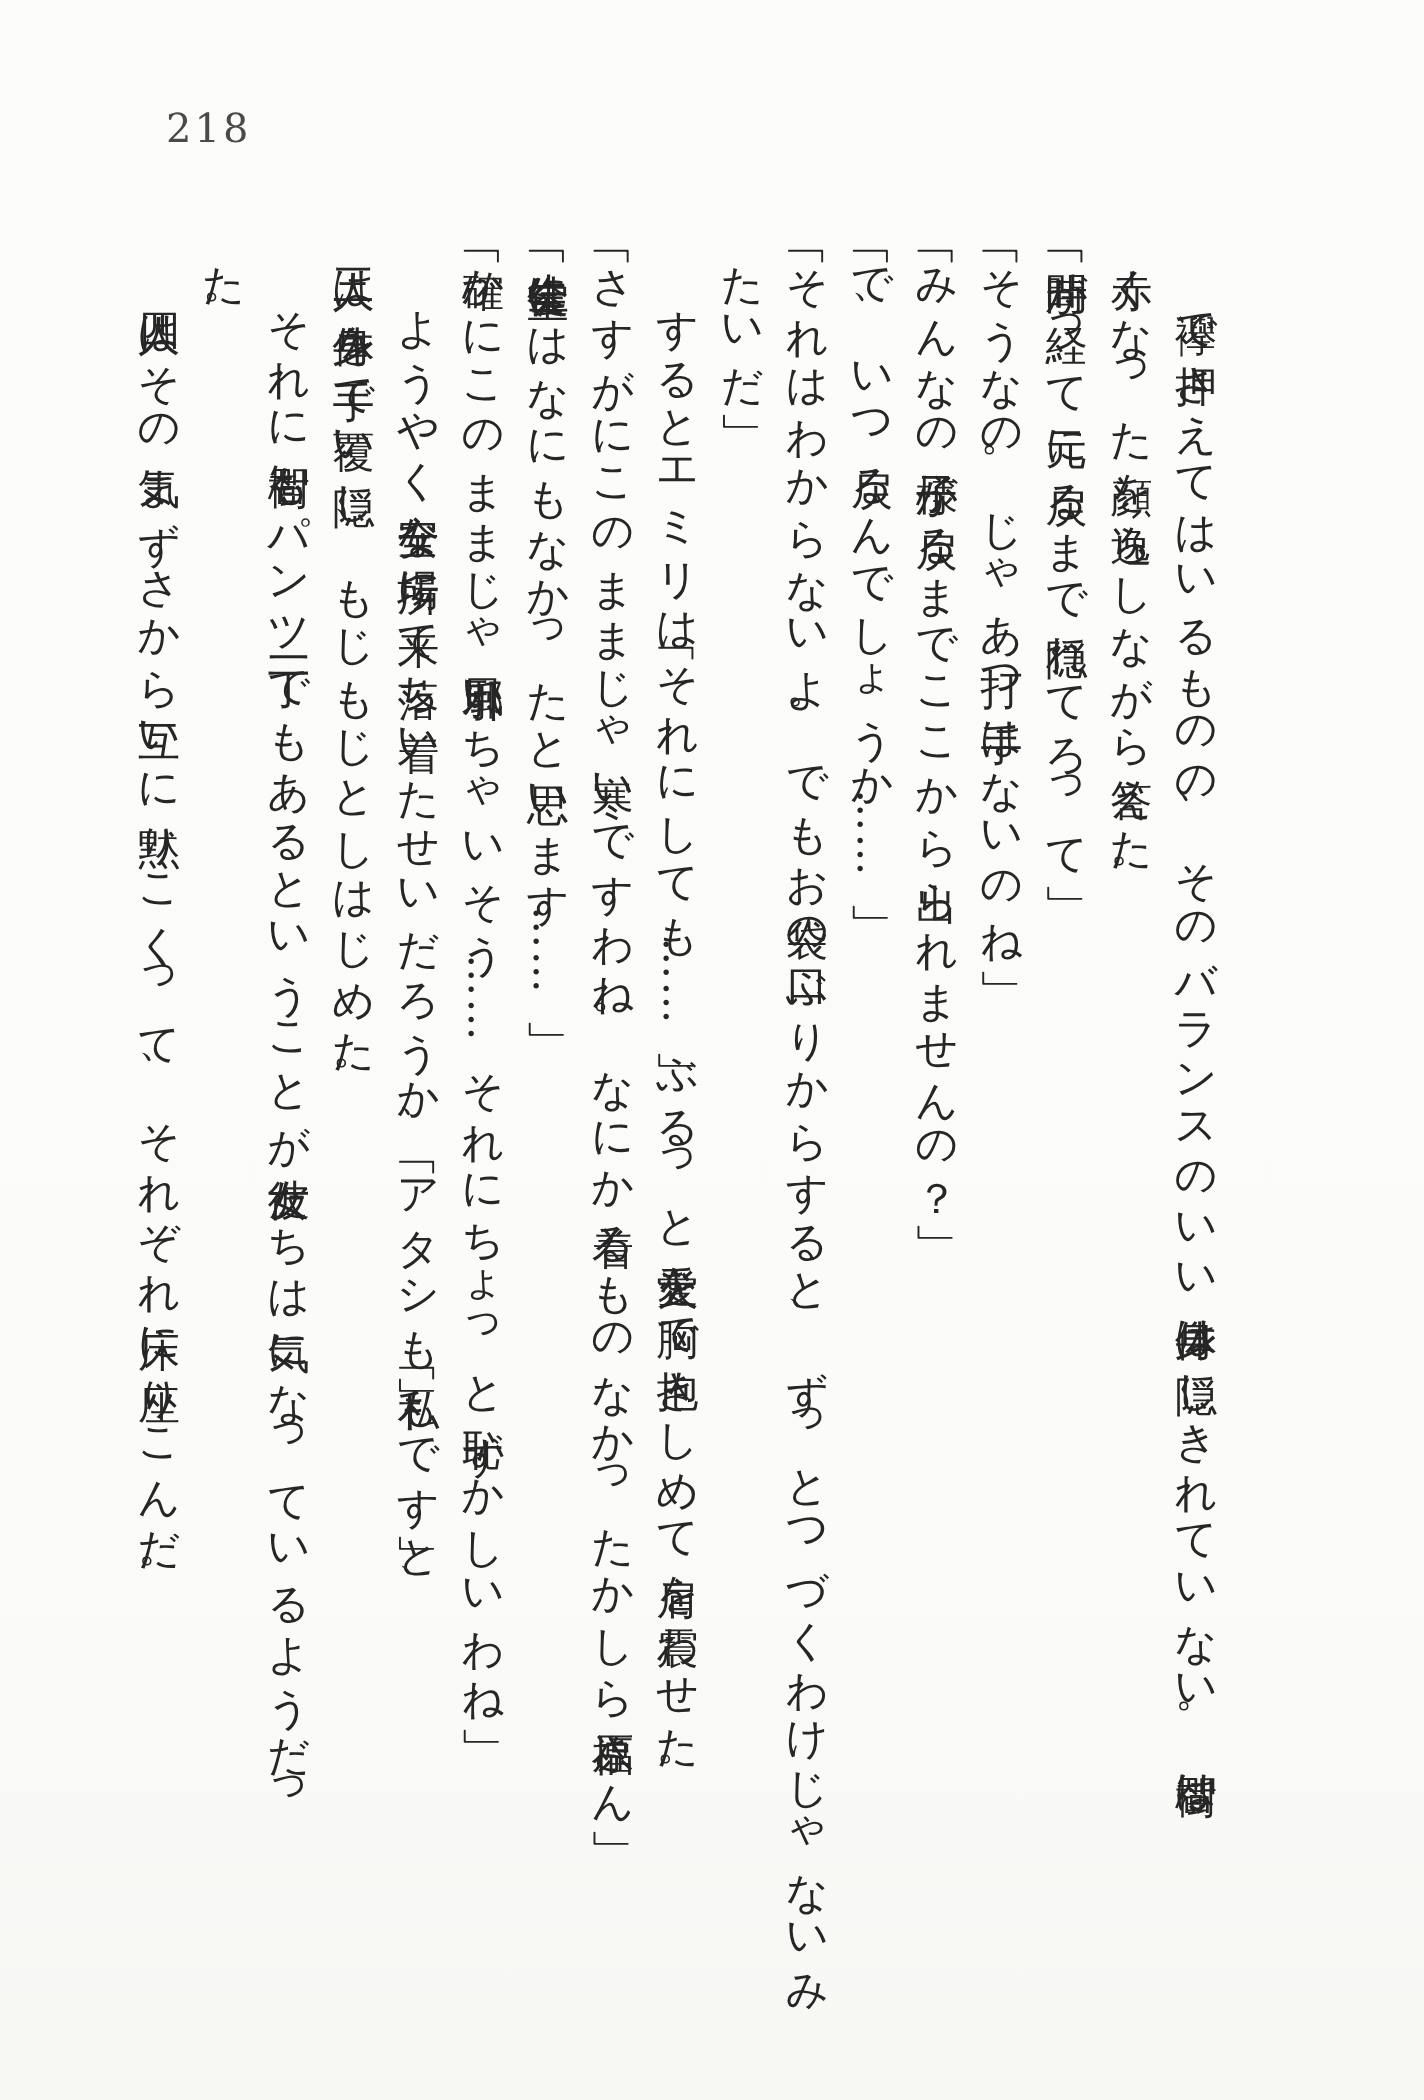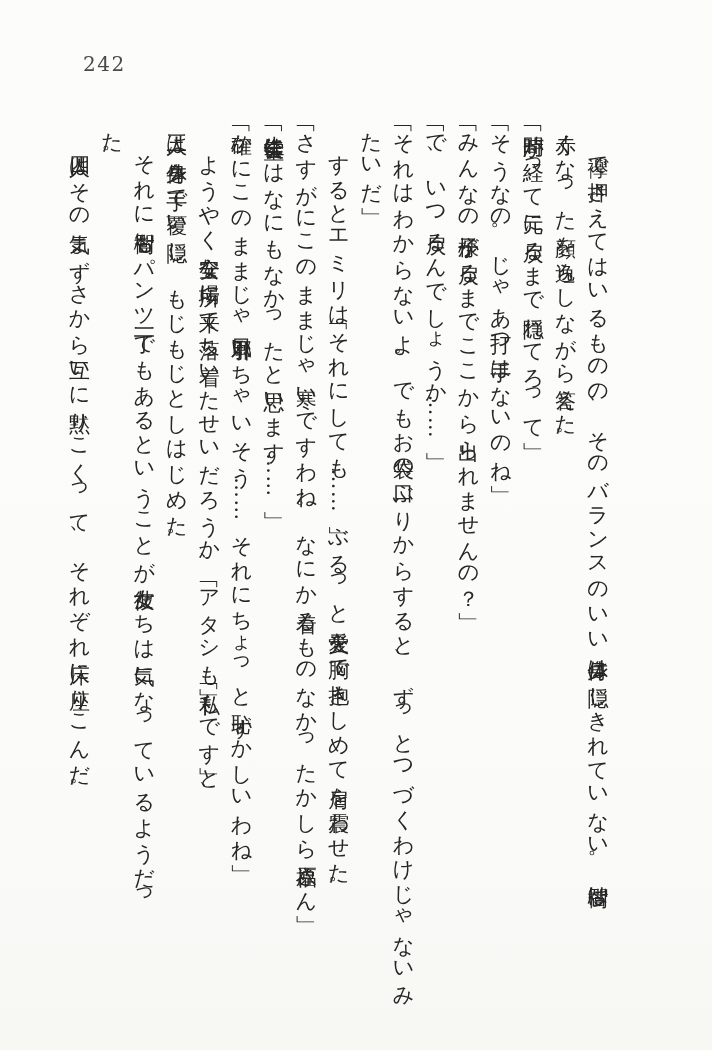--- a/index.html
+++ b/index.html
@@ -41,21 +41,21 @@
     overflow: visible;
   }
   .line {
     white-space: nowrap;
   }
 </style>
 </head>
 <body>
 
 <div class="page">
-  <div class="page-number">242</div>
+  <div class="page-number">218</div>
   <div class="text-block">
       <div class="line">　襷で押さえてはいるものの、そのバランスのいい身体は隠しきれていない。智樹は</div>
       <div class="line">赤くなった顔を逸らしながら答えた。</div>
       <div class="line">「時間が経って元に戻るまで隠れてろって」</div>
       <div class="line">「そうなの。じゃあ打つ手はないのね」</div>
       <div class="line">「みんなの様子が戻るまでここから出られませんの？」</div>
       <div class="line">「で、いつ戻るんでしょうか……」</div>
       <div class="line">「それはわからないよ。でもお袋の口ぶりからすると、ずっとつづくわけじゃないみ</div>
       <div class="line">たいだ」</div>
       <div class="line">　するとエミリは「それにしても……」ぶるっと愛犬を胸で抱きしめて肩を震わせた。</div>

